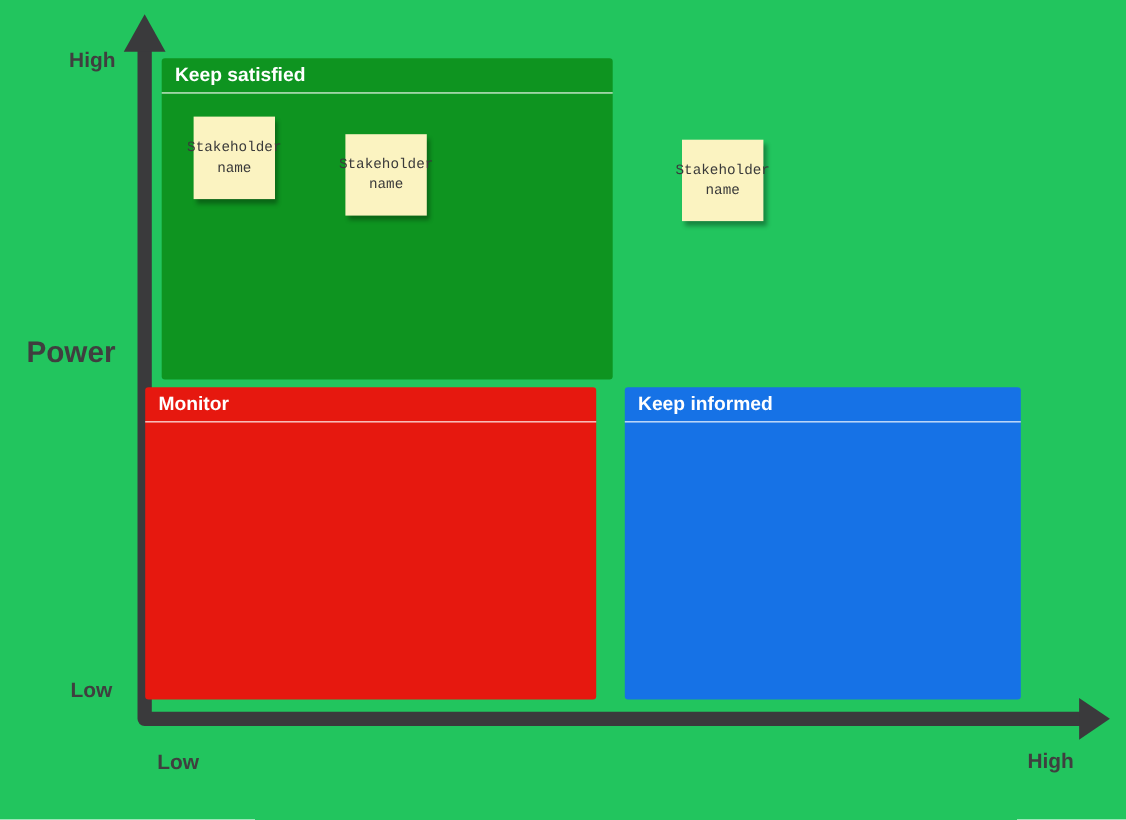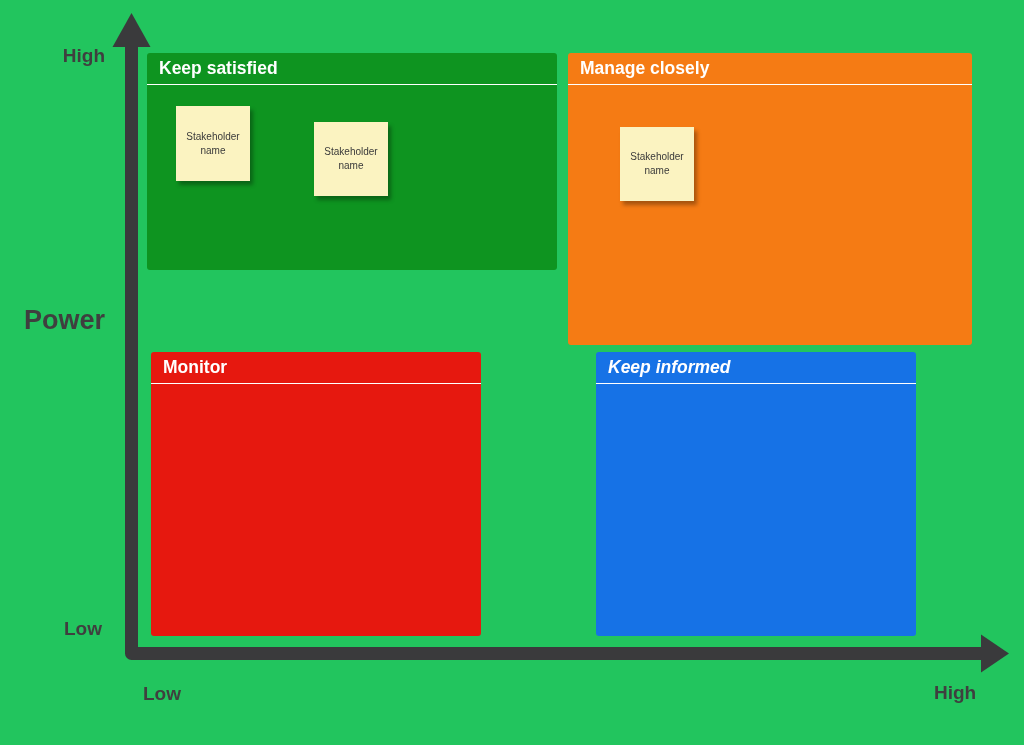--- a/index.html
+++ b/index.html
@@ -7,24 +7,24 @@
     position: relative;
     width: 1024px;
     height: 745px;
     background: #22c55e;
     font-family: "Liberation Sans", sans-serif;
     overflow: hidden;
   }
   .axes-svg { position: absolute; left: 0; top: 0; }
 
   .quadrant { position: absolute; border-radius: 3px; }
-  .q-tl { left: 147px; top: 53px;  width: 410px; height: 217px; }
+  .q-tl { left: 147px; top: 53px;  width: 410px; height: 292px; }
   .q-tr { left: 568px; top: 53px;  width: 404px; height: 292px; }
-  .q-bl { left: 151px; top: 352px; width: 330px; height: 284px; }
-  .q-br { left: 596px; top: 352px; width: 320px; height: 284px; font-style: italic; }
+  .q-bl { left: 132px; top: 352px; width: 410px; height: 284px; }
+  .q-br { left: 568px; top: 352px; width: 360px; height: 284px; }
 
   .q-header {
     height: 31px;
     line-height: 31px;
     padding: 0 12px;
     color: #ffffff;
     font-weight: bold;
     font-size: 17.5px;
     border-bottom: 1.5px solid #ffffff;
     white-space: nowrap;
@@ -34,24 +34,25 @@
   .note {
     position: absolute;
     width: 74px;
     height: 74px;
     box-sizing: border-box;
     padding: 4px;
     display: flex;
     align-items: center;
     justify-content: center;
     text-align: center;
-    font-size: 10px;
+    font-size: 13px;
     line-height: 1.4;
     color: #3a3a3a;
     box-shadow: 3px 4px 4px rgba(0,0,0,0.32);
+    font-family: Liberation Mono, monospace;
   }
   .note-1 { left: 176px; top: 106px; height: 75px; }
   .note-2 { left: 314px; top: 122px; }
   .note-3 { left: 620px; top: 127px; }
 
   .axis-label {
     position: absolute;
     color: #3f3f3f;
     font-weight: bold;
     white-space: nowrap;
@@ -79,24 +80,20 @@
   <div class="axis-label y-title">Power</div>
   <div class="axis-label y-low">Low</div>
   <div class="axis-label x-low">Low</div>
   <div class="axis-label x-high">High</div>
 
   <div class="quadrant q-tl" style="background-color: rgb(14, 148, 32);">
     <div class="q-header">Keep satisfied</div>
     <div class="q-body"></div>
   </div>
 
-  <div class="quadrant q-tr" style="background-color: rgb(245, 123, 20);">
-    <div class="q-header">Manage closely</div>
-    <div class="q-body"></div>
-  </div>
 
   <div class="quadrant q-bl" style="background-color: rgb(230, 24, 15);">
     <div class="q-header">Monitor</div>
     <div class="q-body"></div>
   </div>
 
   <div class="quadrant q-br" style="background-color: rgb(22, 114, 230);">
     <div class="q-header">Keep informed</div>
     <div class="q-body"></div>
   </div>

